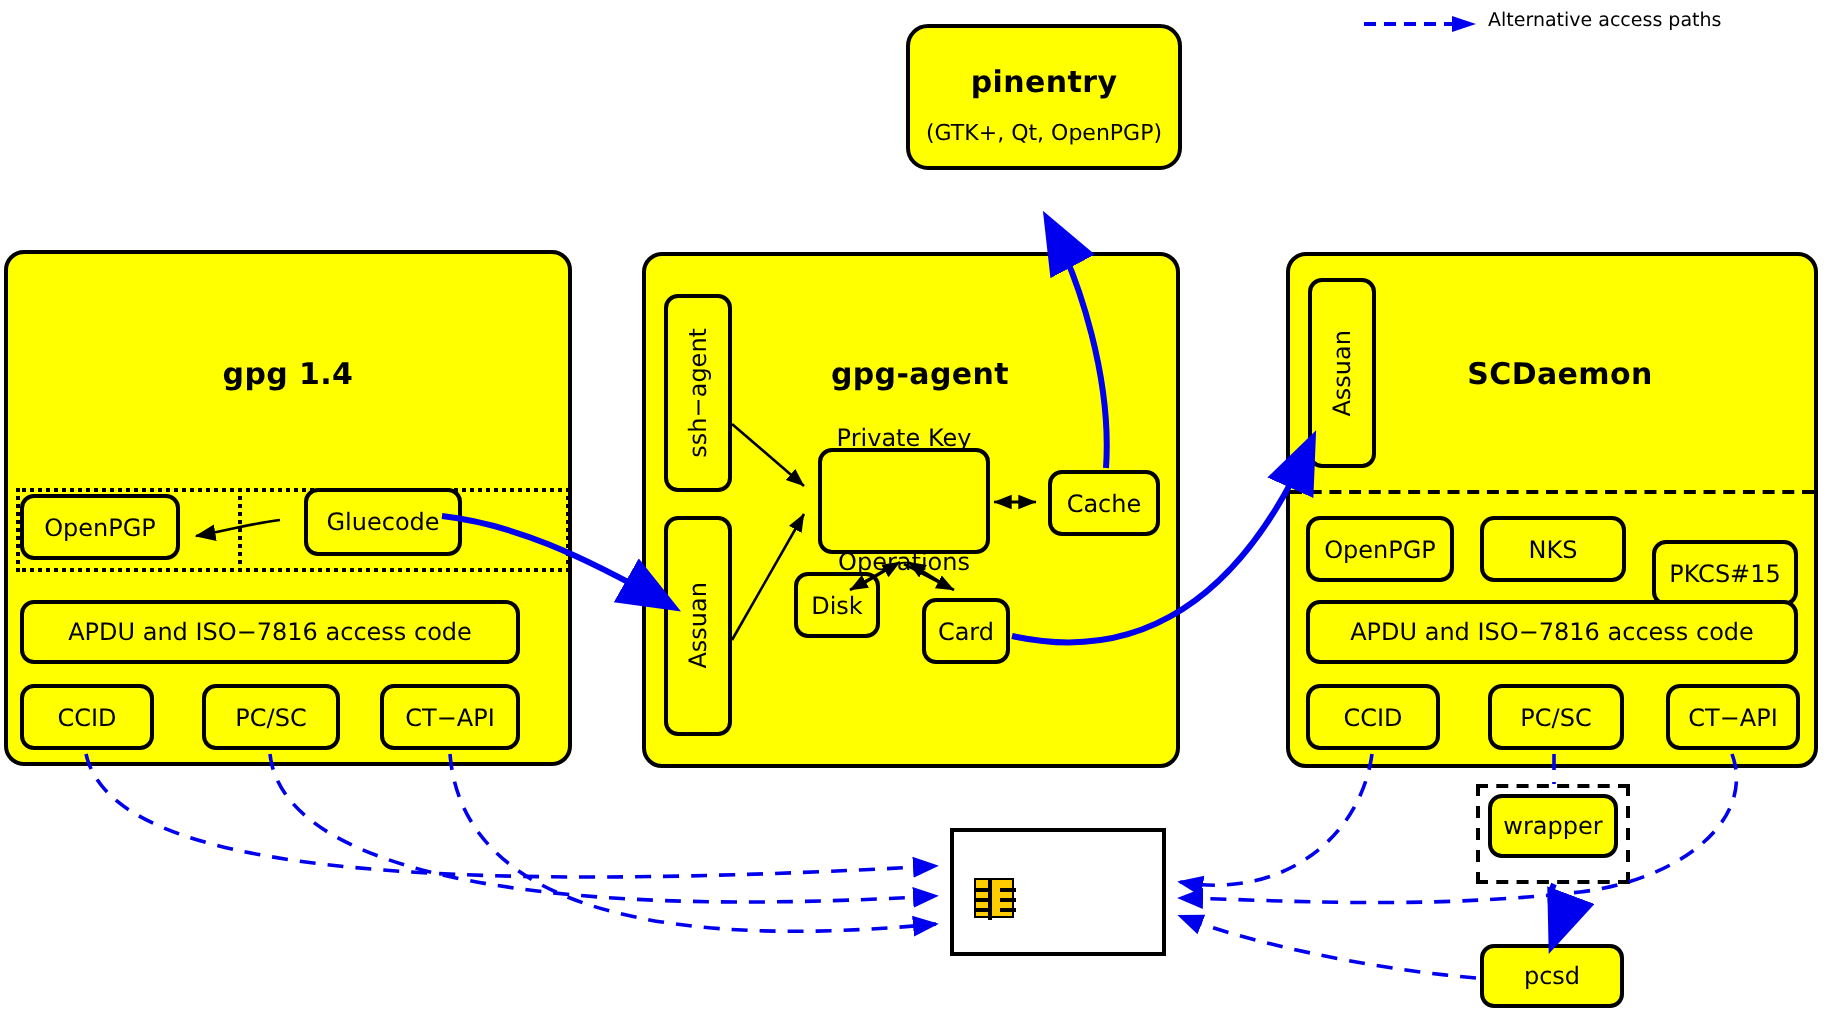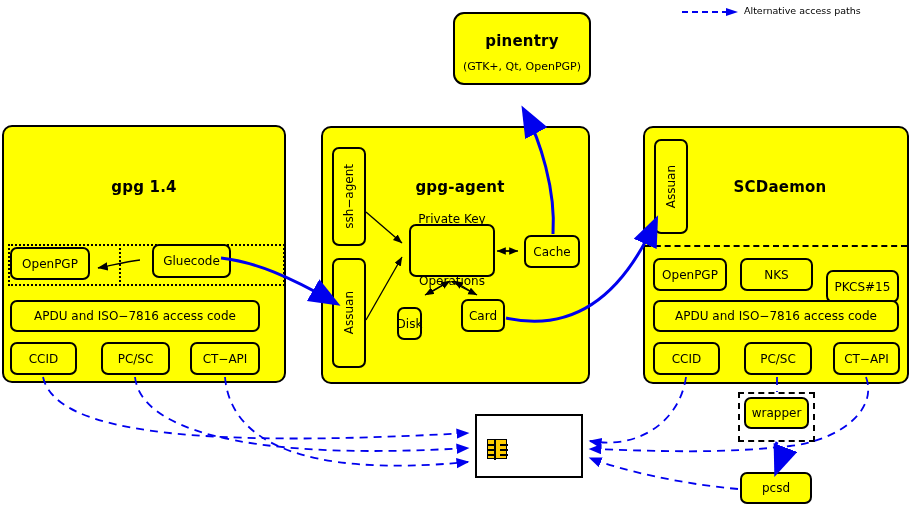--- a/index.html
+++ b/index.html
@@ -100,21 +100,21 @@
   </div>
 
   <div class="box rounded-sm" style="left:409px;top:224px;width:86px;height:53px;flex-direction:column;">
     <span class="medtxt" style="line-height:17px;text-decoration:underline;">Private Key</span>
     <span class="medtxt" style="line-height:17px;margin-top:45px;">Operations</span>
   </div>
 
   <div class="box rounded-sm" style="left:524px;top:235px;width:56px;height:33px;">
     <span class="medtxt">Cache</span>
   </div>
-  <div class="box rounded-sm" style="left:397px;top:307px;width:25px;height:33px;">
+  <div class="box rounded-sm" style="left:397px;top:286px;width:43px;height:33px;">
     <span class="medtxt">Disk</span>
   </div>
   <div class="box rounded-sm" style="left:461px;top:299px;width:44px;height:33px;">
     <span class="medtxt">Card</span>
   </div>
 
   <div class="panel" style="left:643px;top:126px;width:266px;height:258px;"></div>
   <div class="lbl bigtitle" style="left:690px;top:178px;width:180px;text-align:center;">SCDaemon</div>
 
   <div class="box rounded-sm" style="left:654px;top:139px;width:34px;height:95px;">

